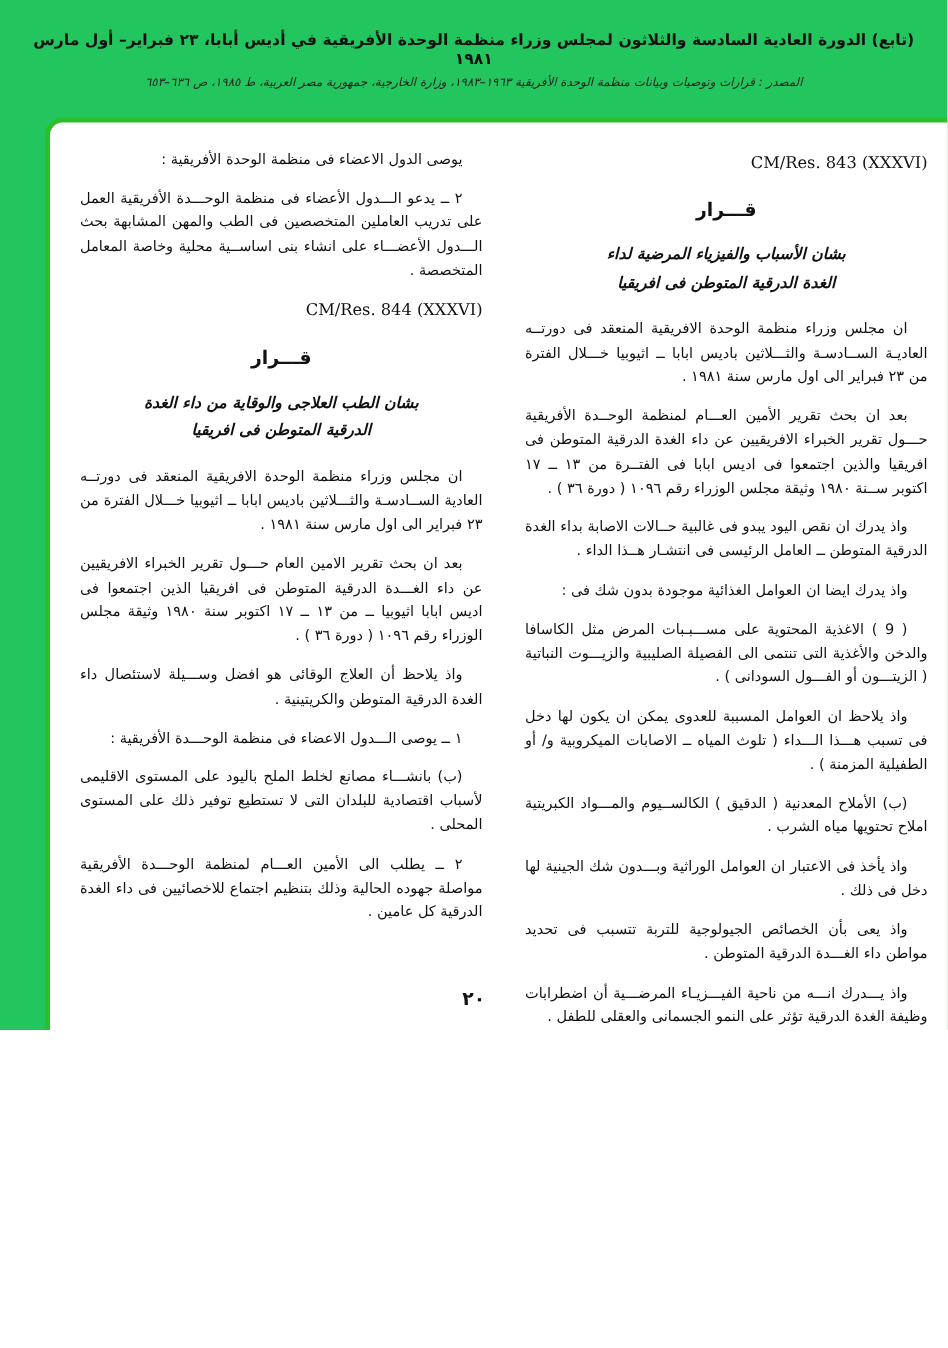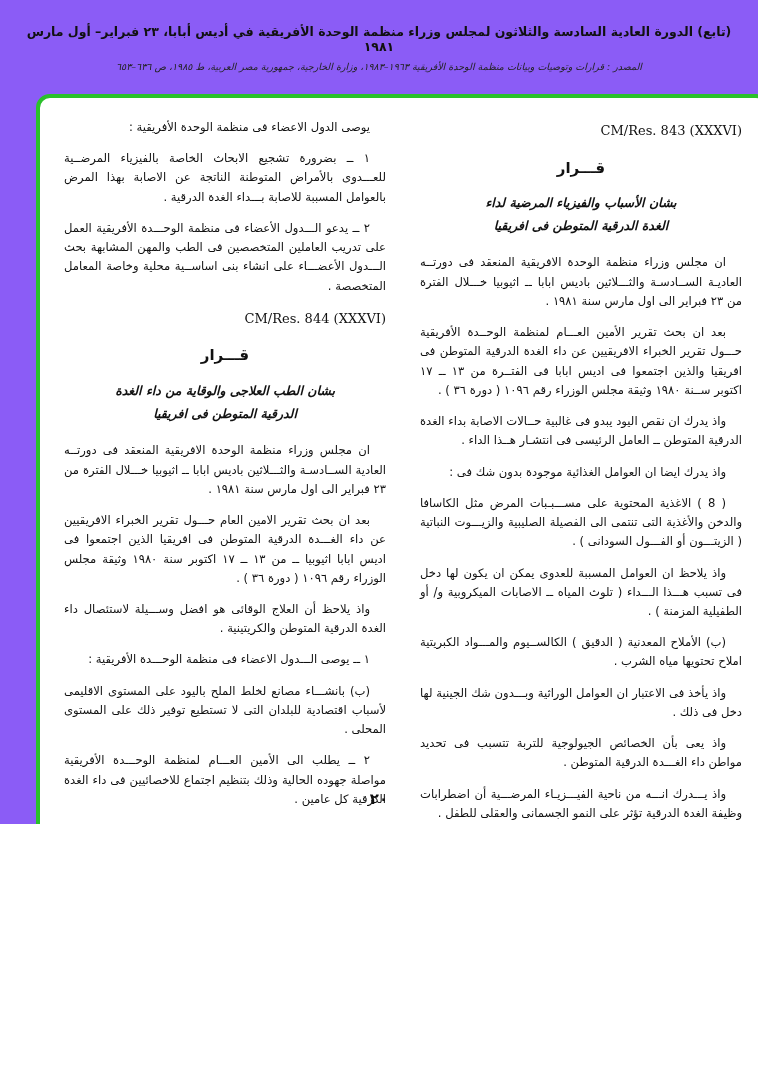--- a/index.html
+++ b/index.html
@@ -1,19 +1,19 @@
 <!DOCTYPE html>
 <html lang="ar"><head>
 <meta charset="utf-8">
 <style>
   html,body{margin:0;padding:0;background:#ffffff;}
   .page{
     position:relative;
     width:758px;height:824px;
-    background:#8b5cf6;
+    background:#22c55e;
     font-family:"DejaVu Sans",sans-serif;
     color:#111;
     overflow:hidden;
   }
   .header{
     position:absolute;top:24px;left:20px;right:20px;
     direction:rtl;text-align:center;
   }
   .header-line1{font-size:12.5px;font-weight:bold;letter-spacing:0;}
   .header-line2{font-size:9.5px;margin-top:7px;color:#222;font-style:italic;}
@@ -91,30 +91,29 @@
     <div class="columns">
       <div class="col">
           <div class="block ref">CM/Res. 843 (XXXVI)</div>
           <div class="block title">قـــرار</div>
           <div class="block subtitle">بشان الأسباب والفيزياء المرضية لداء
 الغدة الدرقية المتوطن فى افريقيا</div>
           <div class="block para">ان مجلس وزراء منظمة الوحدة الافريقية المنعقد فى دورتــه العاديـة الســادسـة والثـــلاثين باديس ابابا ــ اثيوبيا خـــلال الفترة من ٢٣ فبراير الى اول مارس سنة ١٩٨١ .</div>
           <div class="block para">بعد ان بحث تقرير الأمين العـــام لمنظمة الوحــدة الأفريقية حـــول تقرير الخبراء الافريقيين عن داء الغدة الدرقية المتوطن فى افريقيا والذين اجتمعوا فى اديس ابابا فى الفتــرة من ١٣ ــ ١٧ اكتوبر ســنة ١٩٨٠ وثيقة مجلس الوزراء رقم ١٠٩٦ ( دورة ٣٦ ) .</div>
           <div class="block para">واذ يدرك ان نقص اليود يبدو فى غالبية حــالات الاصابة بداء الغدة الدرقية المتوطن ــ العامل الرئيسى فى انتشـار هــذا الداء .</div>
           <div class="block para">واذ يدرك ايضا ان العوامل الغذائية موجودة بدون شك فى :</div>
-          <div class="block para">( 8 ) الاغذية المحتوية على مســـبـبات المرض مثل الكاسافا والدخن والأغذية التى تنتمى الى الفصيلة الصليبية والزيـــوت النباتية ( الزيتـــون أو الفـــول السودانى ) .</div>
+          <div class="block para">( 9 ) الاغذية المحتوية على مســـبـبات المرض مثل الكاسافا والدخن والأغذية التى تنتمى الى الفصيلة الصليبية والزيـــوت النباتية ( الزيتـــون أو الفـــول السودانى ) .</div>
           <div class="block para">واذ يلاحظ ان العوامل المسببة للعدوى يمكن ان يكون لها دخل فى تسبب هـــذا الـــداء ( تلوث المياه ــ الاصابات الميكروبية و/ أو الطفيلية المزمنة ) .</div>
           <div class="block para">(ب) الأملاح المعدنية ( الدقيق ) الكالســيوم والمـــواد الكبريتية املاح تحتويها مياه الشرب .</div>
           <div class="block para">واذ يأخذ فى الاعتبار ان العوامل الوراثية وبـــدون شك الجينية لها دخل فى ذلك .</div>
           <div class="block para">واذ يعى بأن الخصائص الجيولوجية للتربة تتسبب فى تحديد مواطن داء الغـــدة الدرقية المتوطن .</div>
           <div class="block para">واذ يـــدرك انـــه من ناحية الفيـــزيـاء المرضـــية أن اضطرابات وظيفة الغدة الدرقية تؤثر على النمو الجسمانى والعقلى للطفل .</div>
         </div>
       <div class="col">
           <div class="block para">يوصى الدول الاعضاء فى منظمة الوحدة الأفريقية :</div>
-          <div class="block para">١ ــ بضرورة تشجيع الابحاث الخاصة بالفيزياء المرضــية للعـــدوى بالأمراض المتوطنة الناتجة عن الاصابة بهذا المرض بالعوامل المسببة للاصابة بـــداء الغدة الدرقية .</div>
           <div class="block para">٢ ــ يدعو الـــدول الأعضاء فى منظمة الوحـــدة الأفريقية العمل على تدريب العاملين المتخصصين فى الطب والمهن المشابهة بحث الـــدول الأعضـــاء على انشاء بنى اساســية محلية وخاصة المعامل المتخصصة .</div>
           <div class="block ref">CM/Res. 844 (XXXVI)</div>
           <div class="block title">قـــرار</div>
           <div class="block subtitle">بشان الطب العلاجى والوقاية من داء الغدة
 الدرقية المتوطن فى افريقيا</div>
           <div class="block para">ان مجلس وزراء منظمة الوحدة الافريقية المنعقد فى دورتــه العادية الســادسـة والثـــلاثين باديس ابابا ــ اثيوبيا خـــلال الفترة من ٢٣ فبراير الى اول مارس سنة ١٩٨١ .</div>
           <div class="block para">بعد ان بحث تقرير الامين العام حـــول تقرير الخبراء الافريقيين عن داء الغـــدة الدرقية المتوطن فى افريقيا الذين اجتمعوا فى اديس ابابا اثيوبيا ــ من ١٣ ــ ١٧ اكتوبر سنة ١٩٨٠ وثيقة مجلس الوزراء رقم ١٠٩٦ ( دورة ٣٦ ) .</div>
           <div class="block para">واذ يلاحظ أن العلاج الوقائى هو افضل وســـيلة لاستئصال داء الغدة الدرقية المتوطن والكريتينية .</div>
           <div class="block para">١ ــ يوصى الـــدول الاعضاء فى منظمة الوحـــدة الأفريقية :</div>
           <div class="block para">(ب) بانشـــاء مصانع لخلط الملح باليود على المستوى الاقليمى لأسباب اقتصادية للبلدان التى لا تستطيع توفير ذلك على المستوى المحلى .</div>

